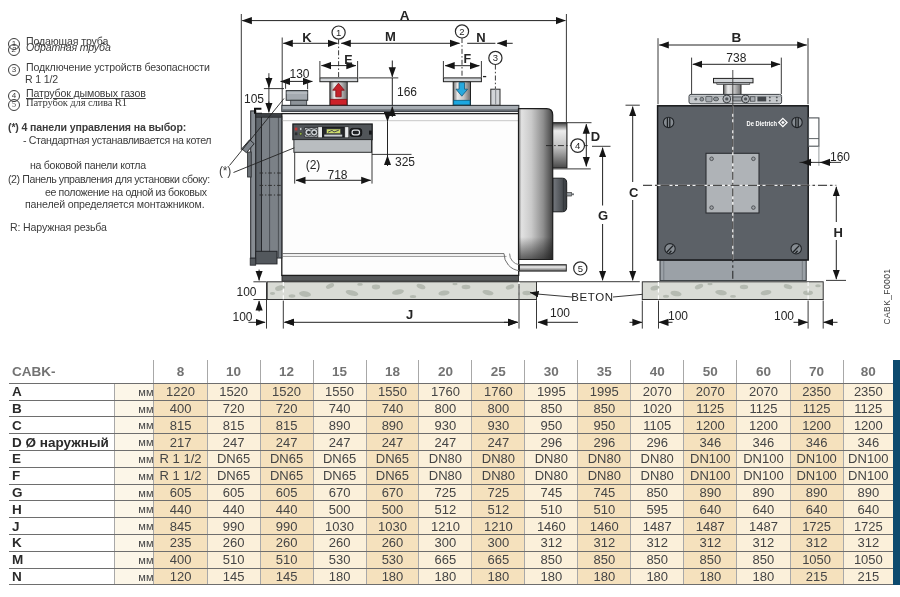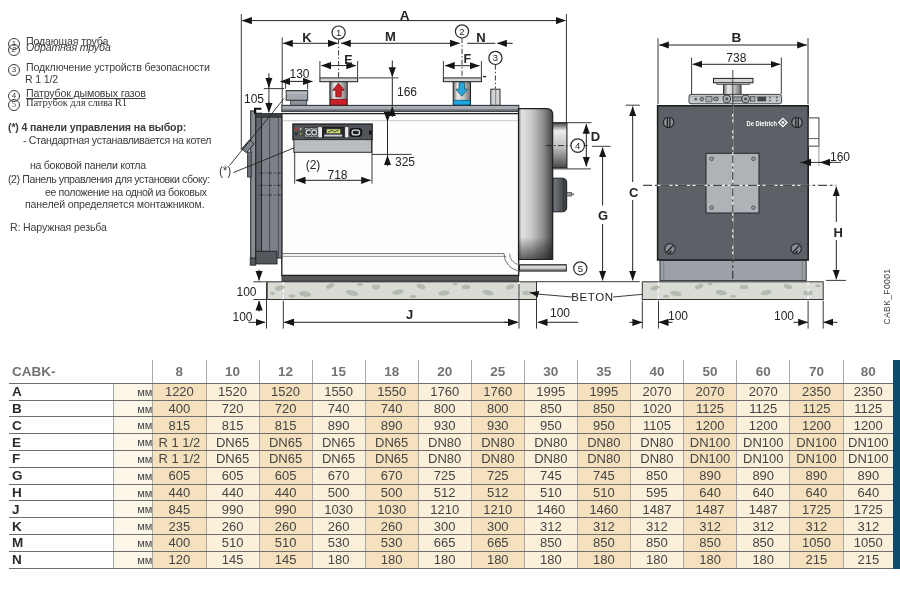--- a/index.html
+++ b/index.html
@@ -630,20 +630,38 @@
           <td class="vl p">930</td>
           <td class="vl l">950</td>
           <td class="vl p">950</td>
           <td class="vl l">1105</td>
           <td class="vl p">1200</td>
           <td class="vl l">1200</td>
           <td class="vl p">1200</td>
           <td class="vl l vr">1200</td>
         </tr>
 
+<tr>
+          <td class="lb">D Ø наружный</td>
+          <td class="un vl">мм</td>
+          <td class="vl p">217</td>
+          <td class="vl l">247</td>
+          <td class="vl p">247</td>
+          <td class="vl l">247</td>
+          <td class="vl p">247</td>
+          <td class="vl l">247</td>
+          <td class="vl p">247</td>
+          <td class="vl l">296</td>
+          <td class="vl p">296</td>
+          <td class="vl l">296</td>
+          <td class="vl p">346</td>
+          <td class="vl l">346</td>
+          <td class="vl p">346</td>
+          <td class="vl l vr">346</td>
+        </tr>
 
 <tr>
           <td class="lb">E</td>
           <td class="un vl">мм</td>
           <td class="vl p">R 1 1/2</td>
           <td class="vl l">DN65</td>
           <td class="vl p">DN65</td>
           <td class="vl l">DN65</td>
           <td class="vl p">DN65</td>
           <td class="vl l">DN80</td>

